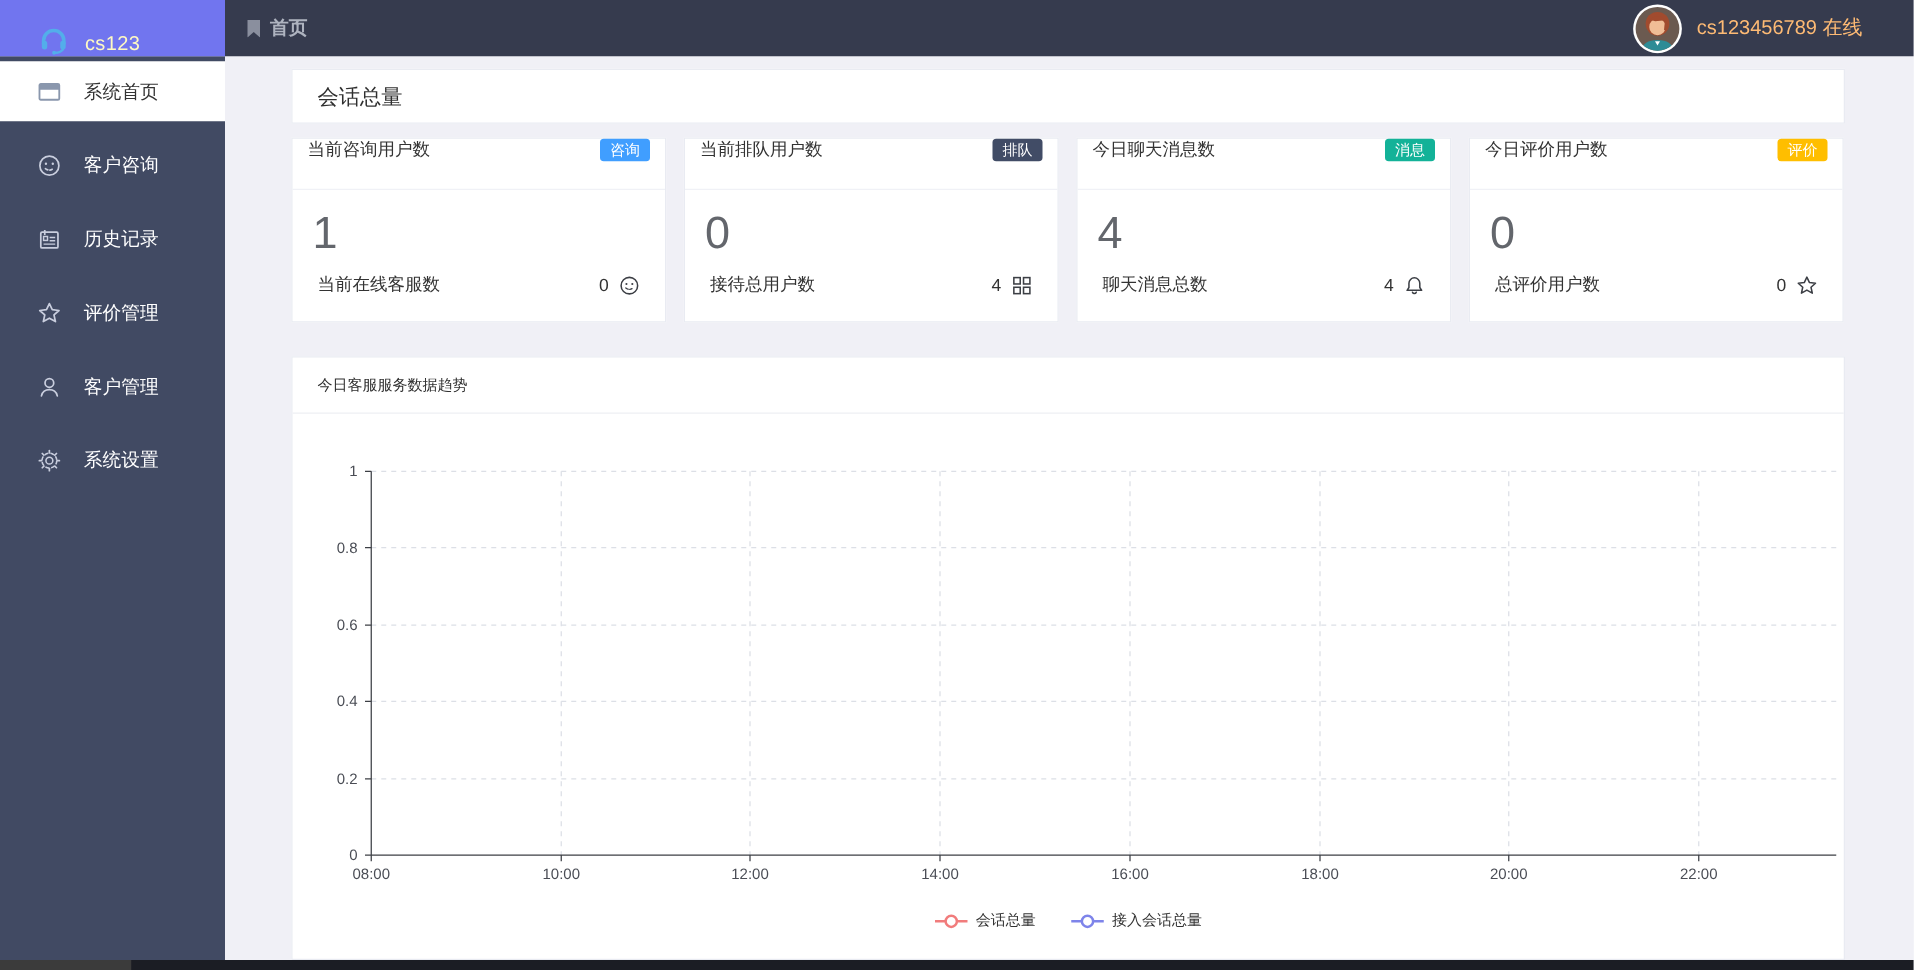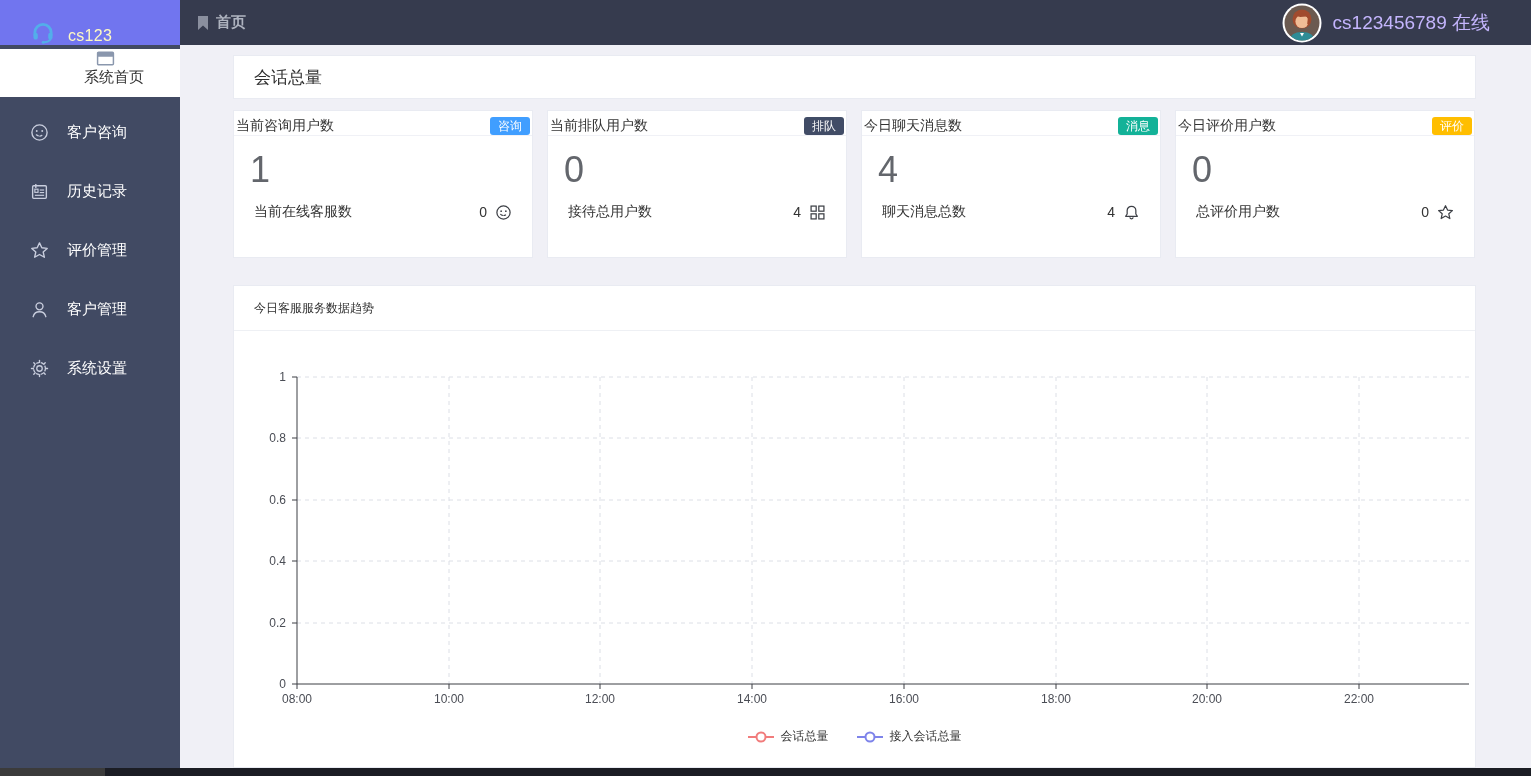--- a/index.html
+++ b/index.html
@@ -13,42 +13,42 @@
   .logo .brand { margin-left:12px; font-size:16px; letter-spacing:.3px; }
 
   
   .topbar { position:absolute; left:180px; right:0; top:0; height:45px; background:#363b4e;
             display:flex; align-items:center; }
   .crumb { margin-left:17px; display:flex; align-items:center; gap:7px; color:#aeb3bf;
            font-size:15px; cursor:default;font-weight:bold; }
   .crumb .bm { width:12px; height:14px; display:inline-flex; color:#8a8f9e; }
   .userbox { margin-left:auto; margin-right:41px; display:flex; align-items:center; gap:11px; }
   .avatar { width:40px; height:40px; display:inline-flex; }
-  .uname { color:#c4b5fd; font-size:19px; }
+  .uname { color:#fdba74; font-size:16px; }
 
   
   .sidebar { position:absolute; left:0; top:45px; width:180px; height:723px; background:#414a63;
              padding-top:4px; }
   .s-item { height:48px; margin-bottom:11px; display:flex; align-items:center; padding-left:30px;
             color:#fff; font-size:15px; cursor:pointer; }
   .s-item .s-icon { width:19px; height:19px; display:inline-flex; color:#c9cede; }
   .s-item .s-label { margin-left:18px; }
-  .s-item.active { background:#fff; color:#333;flex-direction:column; }
+  .s-item.active { background:#fff; color:#333; }
   .s-item.active .s-icon { color:#8a97ad; }
 
   
   .panel { position:absolute; background:#fff; border:1px solid #e9ebf2; }
   .overview-bar { left:233px; top:55px; width:1243px; height:44px; display:flex; align-items:center; }
   .overview-bar .pt { margin-left:20px; font-size:17px; color:#2f2f2f; }
 
   
   .cards { position:absolute; left:233px; top:110px; width:1243px; display:flex; gap:14px; }
   .card { width:300px; height:148px; background:#fff; border:1px solid #e9ebf2; }
-  .card-head { height:25px; display:flex; align-items:flex-end; justify-content:space-between;
-               padding:0 2px; border-bottom:1px solid #f0f1f6; }
+  .card-head { height:41px; display:flex; align-items:flex-start; justify-content:space-between;
+               padding:0 12px; border-bottom:1px solid #f0f1f6; }
   .card-title { font-size:14px; color:#333; }
   .badge { font-size:12px; color:#fff; padding:3px 8px; border-radius:3px; line-height:1; }
   .badge-blue   { background:#409eff; }
   .badge-dark   { background:#414c66; }
   .badge-teal   { background:#13b298; }
   .badge-yellow { background:#ffbe00; }
   .card-value { font-size:36px; font-weight:300; color:#63666c; margin:12px 0 0 16px; line-height:1.2; }
   .card-foot { display:flex; align-items:center; justify-content:space-between; padding:0 20px; margin-top:12px; }
   .cf-label { font-size:14px; color:#333; }
   .cf-right { display:flex; align-items:center; gap:8px; }

